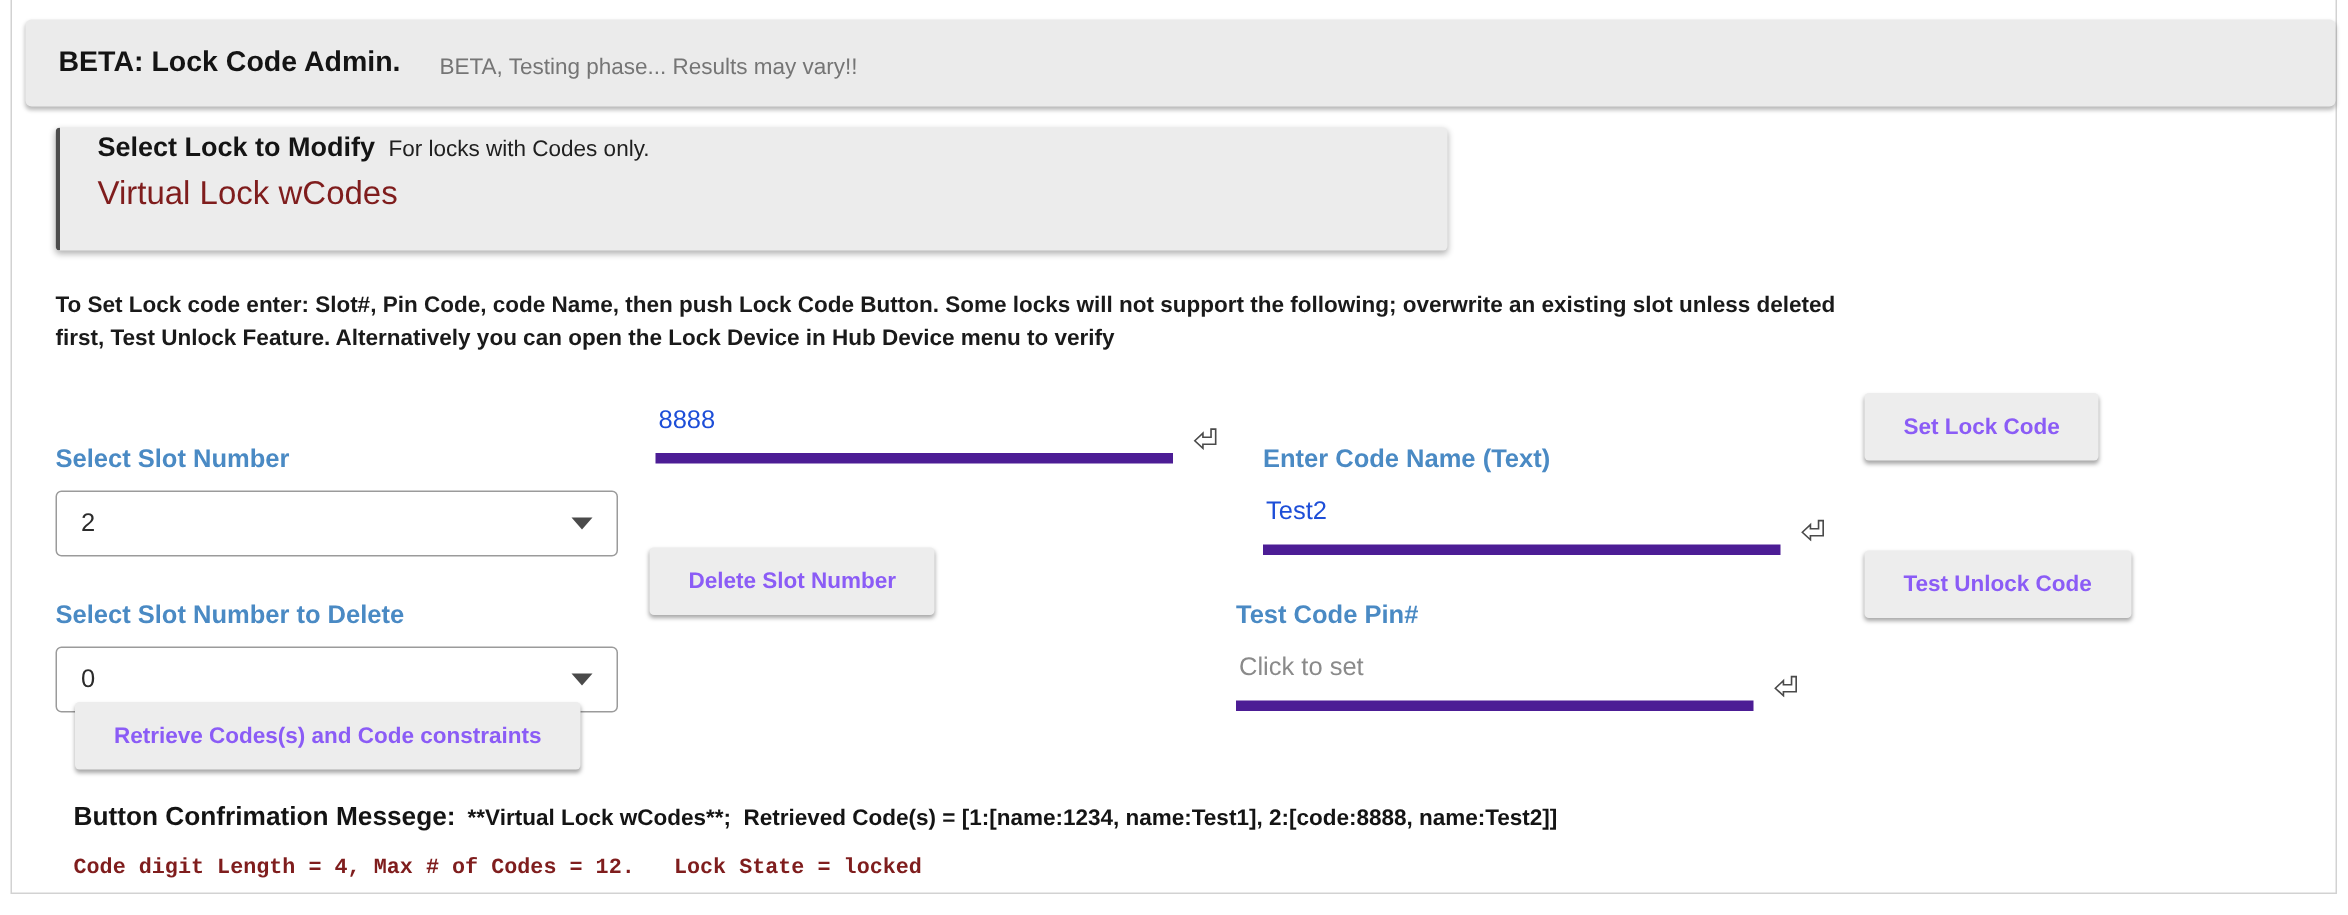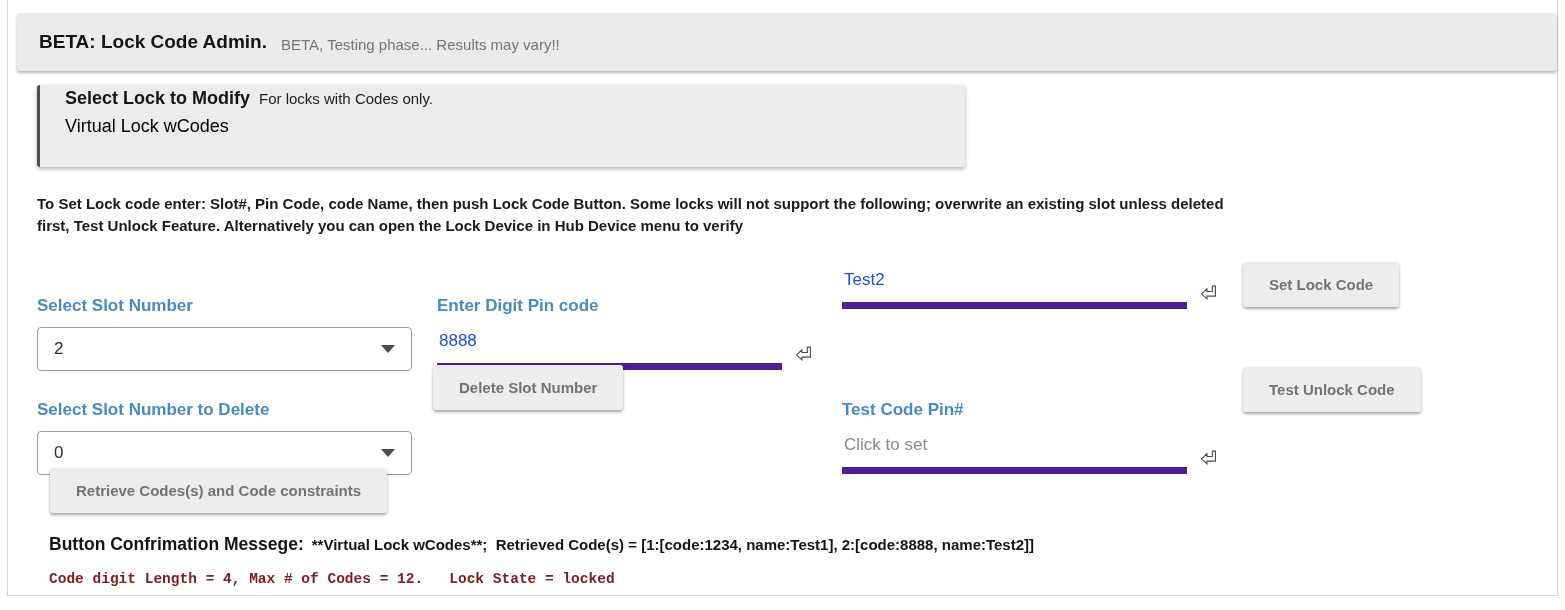--- a/index.html
+++ b/index.html
@@ -16,41 +16,41 @@
     border: 1px solid #d2d2d2;
     pointer-events: none;
   }
   
   .header-bar {
     position: absolute; left: 17px; top: 13px;
     width: 1540px; height: 58px;
     background: #ebebeb;
     border-radius: 4px;
     box-shadow: 0 2px 3px rgba(0,0,0,0.28);
-    display: flex; align-items: center; gap: 14px;
+    display: flex; align-items: center; gap: 26px;
     padding-left: 22px;
   }
   .header-title { font-size: 19px; font-weight: bold; color: #141414; }
   .header-subtitle { font-size: 15px; color: #757575; margin-top: 4px; }
 
   
   .lock-box {
     position: absolute; left: 37px; top: 85px;
     width: 928px; height: 82px;
     background: #ececec;
     border-left: 3px solid #4d4d4d;
     border-radius: 3px;
     box-shadow: 0 2px 4px rgba(0,0,0,0.3);
     padding: 3px 0 0 25px;
   }
   .lock-box-title { font-size: 18px; font-weight: bold; color: #141414; }
   .lock-box-hint { font-size: 15px; color: #202020; margin-left: 9px; }
   .lock-link {
     display: inline-block; margin-top: 7px;
-    font-size: 18px; color: #000000;
+    font-size: 22px; color: #7f1d1d;
     text-decoration: none; cursor: pointer;
   }
 
   
   .instructions {
     position: absolute; left: 37px; top: 193px;
     width: 1220px;
     font-size: 15px; font-weight: bold; color: #1a1a1a;
     line-height: 1.44;
   }
@@ -91,21 +91,21 @@
   }
   .line-input::placeholder { color: #8a8a8a; opacity: 1; }
   .enter-icon { margin-bottom: 9px; flex: none; }
 
   
   .btn {
     background: #ededed;
     border: none; border-radius: 3px;
     box-shadow: 0 2px 3px rgba(0,0,0,0.35);
     font-family: "Liberation Sans", sans-serif;
-    font-size: 15px; font-weight: bold; color: #737373;
+    font-size: 15px; font-weight: bold; color: #8b5cf6;
     padding: 14px 26px;
     cursor: pointer;
     white-space: nowrap;
   }
 
   
   .confirmation { position: absolute; left: 49px; top: 534px; width: 1150px; }
   .conf-title { font-size: 17.5px; font-weight: bold; color: #141414; }
   .conf-text  { font-size: 15px; font-weight: bold; color: #141414; margin-left: 8px; white-space: pre-wrap; }
   .conf-line2 { font-size: 14.5px; font-weight: bold; color: #7f1d1d; margin-top: 16px; white-space: pre-wrap; font-family: Liberation Mono, monospace; }
@@ -131,60 +131,60 @@
 
 <div class="ctl" style="left:37px; top:266px;">
   <div class="field-label">Select Slot Number</div>
   <div class="dropdown">
     <span>2</span>
     <span class="caret"></span>
   </div>
 </div>
 
 <div class="ctl" style="left:437px; top:266px;">
-  <div class="field-label">Enter Digit Pin code</div>
   <div class="input-row">
     <input class="line-input" type="text" value="8888" style="">
     <svg class="enter-icon" width="17" height="17" viewBox="0 0 22 22">
       <path d="M2 14 L9 7.5 L9 11 L16 11 L16 4 L20 4 L20 17 L9 17 L9 20.5 Z" fill="none" stroke="#4a4a4a" stroke-width="1.4"></path>
     </svg>
   </div>
 </div>
 
 <div class="ctl" style="left:842px; top:266px;">
+  <div class="field-label">Enter Code Name (Text)</div>
   <div class="input-row">
     <input class="line-input" type="text" value="Test2" style="">
     <svg class="enter-icon" width="17" height="17" viewBox="0 0 22 22">
       <path d="M2 14 L9 7.5 L9 11 L16 11 L16 4 L20 4 L20 17 L9 17 L9 20.5 Z" fill="none" stroke="#4a4a4a" stroke-width="1.4"></path>
     </svg>
   </div>
 </div>
 
 <button class="btn" style="position:absolute; left:1243px; top:262px;">Set Lock Code</button>
 
 <div class="ctl" style="left:37px; top:370px;">
   <div class="field-label">Select Slot Number to Delete</div>
   <div class="dropdown">
     <span>0</span>
     <span class="caret"></span>
   </div>
 </div>
 
 <button class="btn" style="position:absolute; left:433px; top:365px;">Delete Slot Number</button>
 
-<div class="ctl" style="left:842px; top:370px;">
+<div class="ctl" style="left:824px; top:370px;">
   <div class="field-label">Test Code Pin#</div>
   <div class="input-row">
     <input class="line-input" type="text" placeholder="Click to set" style="">
     <svg class="enter-icon" width="17" height="17" viewBox="0 0 22 22">
       <path d="M2 14 L9 7.5 L9 11 L16 11 L16 4 L20 4 L20 17 L9 17 L9 20.5 Z" fill="none" stroke="#4a4a4a" stroke-width="1.4"></path>
     </svg>
   </div>
 </div>
 
 <button class="btn" style="position:absolute; left:1243px; top:367px;">Test Unlock Code</button>
 
 <button class="btn" style="position:absolute; left:50px; top:468px;">Retrieve Codes(s) and Code constraints</button>
 
 <div class="confirmation">
-  <span class="conf-title">Button Confrimation Messege:</span><span class="conf-text">**Virtual Lock wCodes**;  Retrieved Code(s) = [1:[code:1234, name:Test1], 2:[code:8888, name:Test2]]</span>
+  <span class="conf-title">Button Confrimation Messege:</span><span class="conf-text">**Virtual Lock wCodes**;  Retrieved Code(s) = [1:[name:1234, name:Test1], 2:[code:8888, name:Test2]]</span>
   <div class="conf-line2">Code digit Length = 4, Max # of Codes = 12.   Lock State = locked</div>
 </div>
 
 </body></html>

